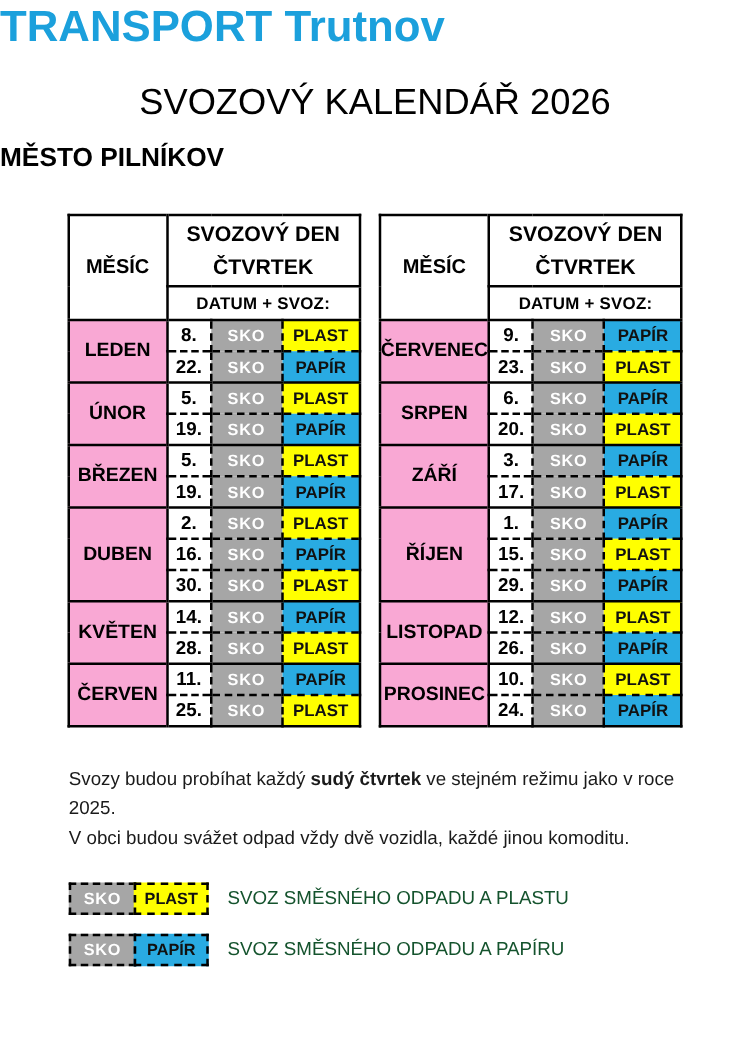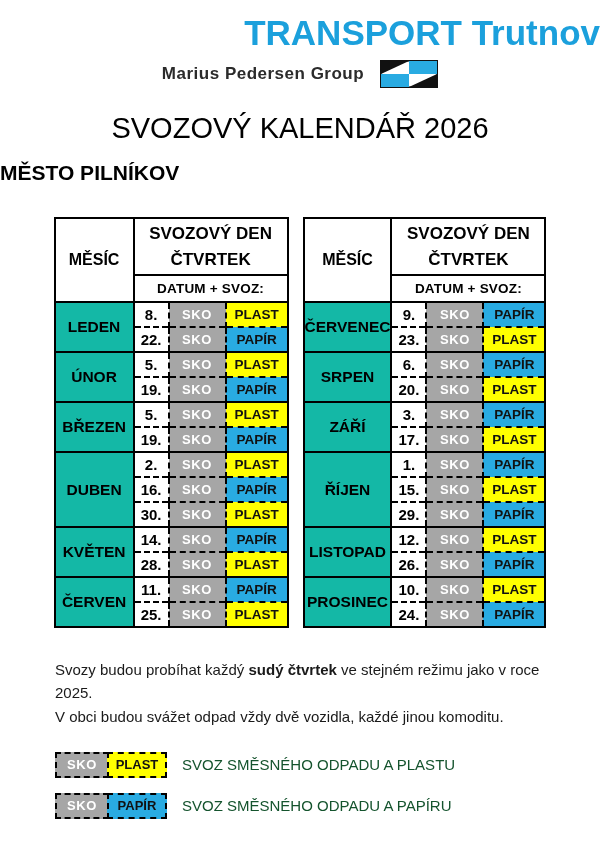--- a/index.html
+++ b/index.html
@@ -3,40 +3,40 @@
 <meta charset="utf-8">
 <style>
   * { box-sizing: border-box; }
   html,body { margin:0; padding:0; }
   body {
     width:600px; height:849px; background:#ffffff; color:#000;
     font-family:"Liberation Sans", sans-serif; overflow:hidden;
   }
   
   .brand {
-    text-align:right; padding-top:13px;
+    text-align:left; padding-top:2px;
     font-size:35px; font-weight:bold; letter-spacing:0px;
     color:#1BA0DC;
   }
   .group-line { display:flex; justify-content:center; align-items:center; gap:16px; margin-top:7px; }
   .group-text { font-size:17px; font-weight:bold; color:#2b2b2b; letter-spacing:0.5px; }
   .logo { display:block; }
   
   .title { text-align:center; margin-top:24px; font-size:29px; font-weight:normal; letter-spacing:0px; }
   .subtitle { text-align:left; margin-top:16px; font-size:21px; font-weight:bold; }
   
   .tables { display:flex; justify-content:center; gap:14px; margin-top:32px; }
   table.cal { border-collapse:collapse; border:2.5px solid #000; table-layout:fixed; }
   table.cal th, table.cal td { padding:0; text-align:center; vertical-align:middle; }
   col.c-month { width:79px; } col.c-date { width:35px; } col.c-sko { width:57px; } col.c-com { width:62px; }
   .mesic-h { font-size:16px; font-weight:bold; border-right:2px solid #000; }
   .svden   { font-size:17px; font-weight:bold; border-bottom:2px solid #000; height:57px; line-height:1.5;border-radius:15px; }
   .datum   { font-size:13.5px; font-weight:bold; height:27px; border-bottom:2.5px solid #000; letter-spacing:0.2px;border-radius:10px; }
   tbody td { height:25px; }
-  td.mesic { font-size:15.5px; font-weight:bold; border-right:2px solid #000; background:#14b8a6; }
+  td.mesic { font-size:15.5px; font-weight:bold; border-right:2px solid #000; background:#f9a8d4; }
   tr.month-start td { border-top:2.5px solid #000; }
   tr.row-inner td   { border-top:2px dashed #000; }
   td.date { font-size:15px; font-weight:bold; border-right:2px dashed #000; background:#fff; }
   td.sko  { background:#A6A6A6; color:#fff; font-size:13px; font-weight:bold;
             border-right:2px dashed #000; letter-spacing:0.6px; }
   td.com  { font-size:13.5px; font-weight:bold; color:#111; }
   td.plast { background:#FFFF00; }
   td.papir { background:#29ABE2; }
   
   .notes { margin:30px 0 0 55px; width:500px; font-size:15px; line-height:1.55; color:#1a1a1a; }
@@ -53,30 +53,20 @@
   .chip-com { width:60px; margin-left:-2px; color:#111; }
   .chip-plast { background:#FFFF00; }
   .chip-papir { background:#29ABE2; }
   .legend-label { font-size:15px; color:#14532d; }
 </style>
 </head>
 <body>
 
 <header>
   <div class="brand">TRANSPORT Trutnov</div>
-  <div class="group-line">
-    <span class="group-text">Marius Pedersen Group</span>
-    <svg class="logo" width="58" height="28" viewBox="0 0 58 28" aria-hidden="true">
-      <rect x="0" y="0" width="58" height="28" fill="#ffffff" stroke="#111" stroke-width="3"></rect>
-      <rect x="29" y="1" width="28" height="13" fill="#29ABE2"></rect>
-      <rect x="1" y="14" width="28" height="13" fill="#29ABE2"></rect>
-      <polygon points="1,1 29,1 1,14" fill="#111"></polygon>
-      <polygon points="57,27 29,27 57,14" fill="#111"></polygon>
-    </svg>
-  </div>
 </header>
 
 <h1 class="title" style="margin:24px 0 0 0;">SVOZOVÝ KALENDÁŘ 2026</h1>
 <h2 class="subtitle" style="margin:16px 0 0 0;">MĚSTO PILNÍKOV</h2>
 
 <div class="tables">
 
   <table class="cal">
     <colgroup>
         <col class="c-month">

